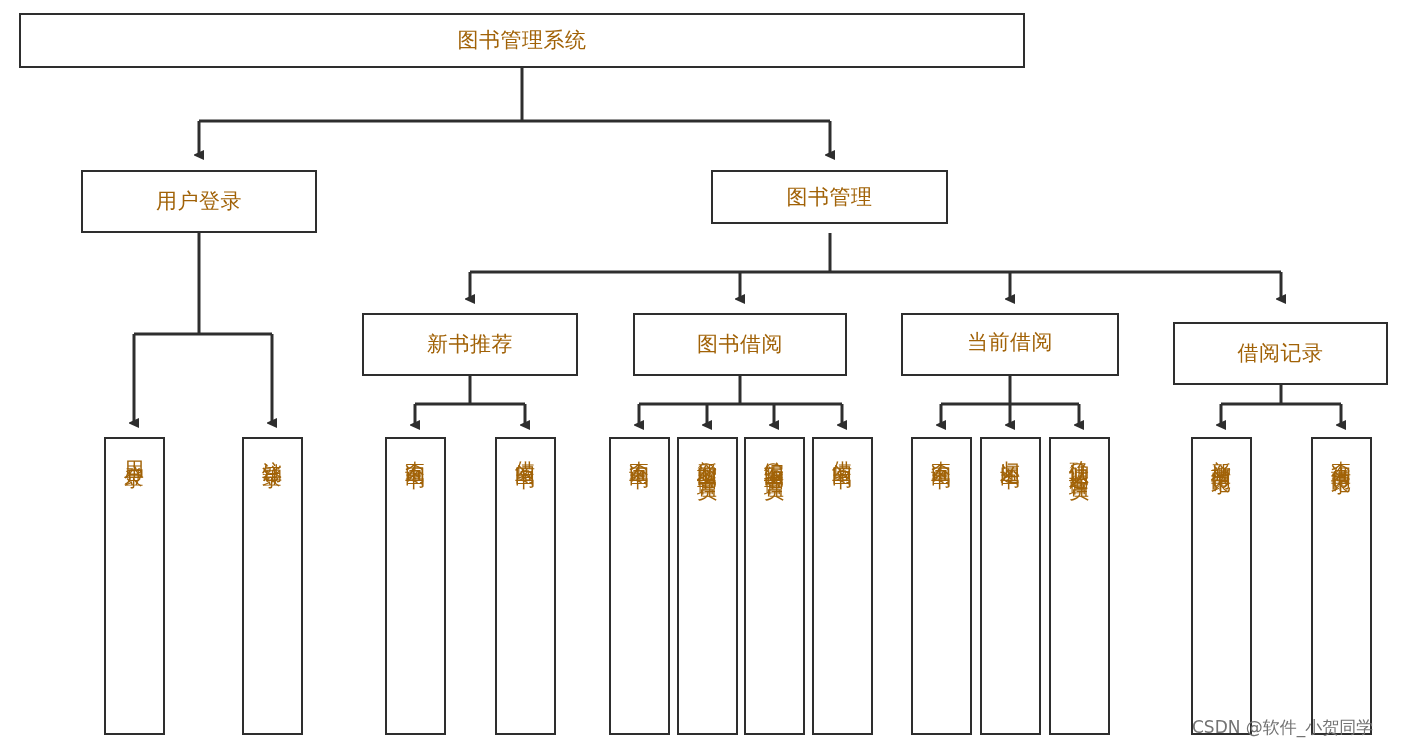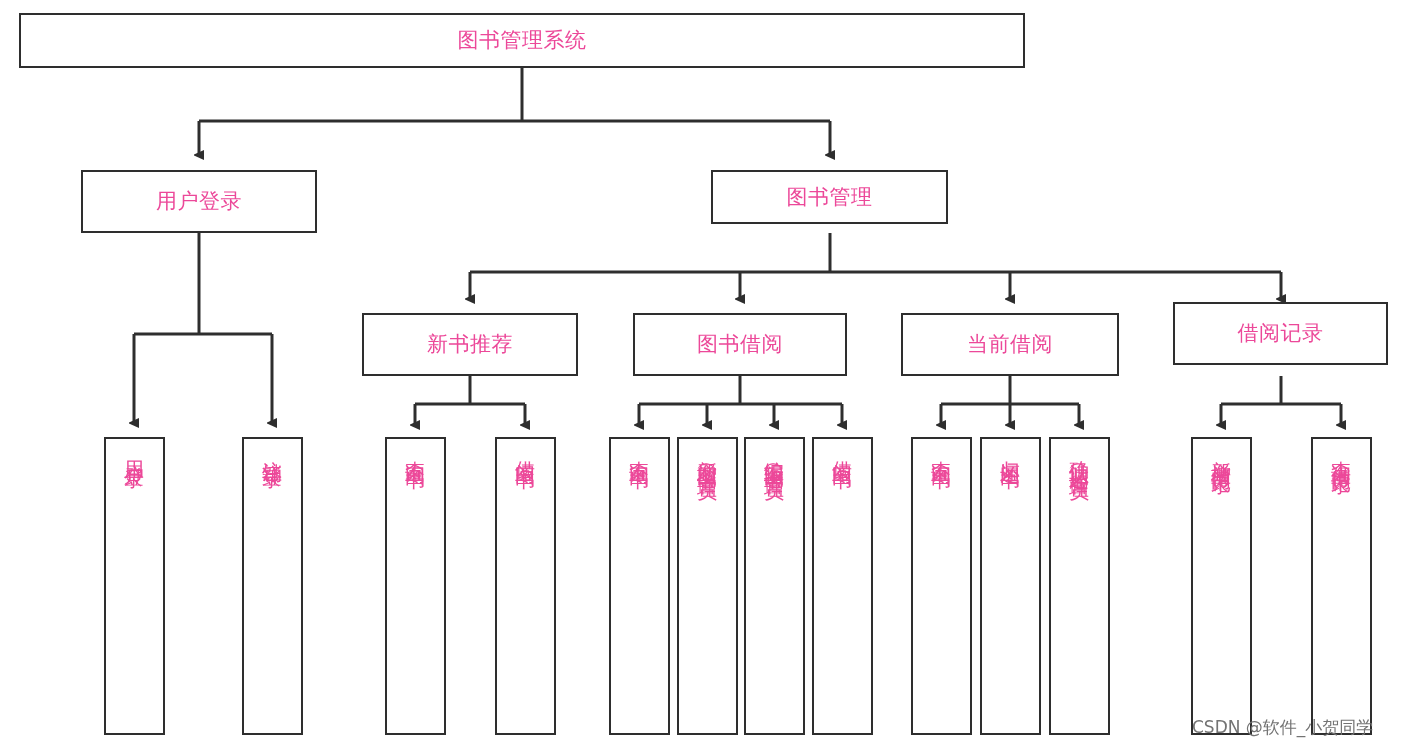--- a/index.html
+++ b/index.html
@@ -27,21 +27,21 @@
     pointer-events: none;
   }
   .node {
     position: absolute;
     box-sizing: border-box;
     background: #ffffff;
     border: 2px solid #2e2e2e;
     display: flex;
     align-items: center;
     justify-content: center;
-    color: #ec4899;
+    color: #a16207;
   }
   .node .label {
     display: block;
     text-align: center;
     line-height: 1.05;
     letter-spacing: 0.5px;
   }
   
   .node.horiz .label {
     font-size: 21px;
@@ -148,25 +148,25 @@
   </div>
 
   <div class="node horiz" style="left:633px; top:313px; width:214px; height:63px;">
     <span class="label">图书借阅</span>
   </div>
 
   <div class="node horiz" style="left:362px; top:313px; width:216px; height:63px;">
     <span class="label">新书推荐</span>
   </div>
 
-  <div class="node horiz" style="left:901px; top:313px; width:218px; height:63px;">
+  <div class="node horiz" style="left:901px; top:313px; width:218px; height:63px;font-family:Liberation Mono, monospace;">
     <span class="label">当前借阅</span>
   </div>
 
-  <div class="node horiz" style="left:1173px; top:302px; width:215px; height:63px;">
+  <div class="node horiz" style="left:1173px; top:322px; width:215px; height:63px;">
     <span class="label">借阅记录</span>
   </div>
 
   <div class="node vert" style="left:104px; top:437px; width:61px; height:298px;">
     <span class="label">用户登录</span>
   </div>
 
   <div class="node vert" style="left:242px; top:437px; width:61px; height:298px;">
     <span class="label">注销登录</span>
   </div>

